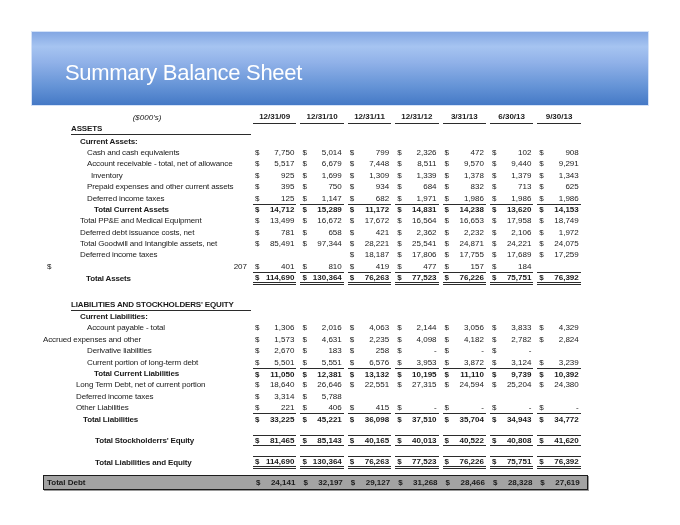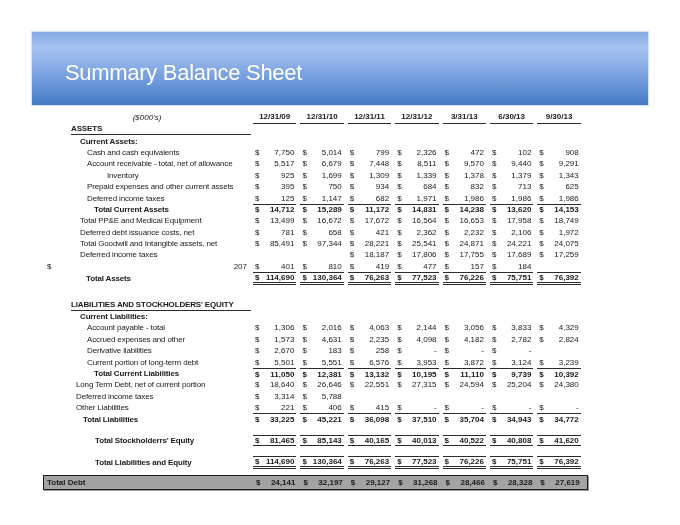--- a/index.html
+++ b/index.html
@@ -247,21 +247,21 @@
           </div>
           <div class="cell">
             <div class="num">
               <div class="ds">$</div>
               <div class="vv">9,291</div>
             </div>
           </div>
         </div>
         <div class="row item">
           <div class="lab">
-            <div class="labin" style="margin-left: 64px;">Inventory</div>
+            <div class="labin" style="margin-left: 48px;">Inventory</div>
           </div>
           <div class="cell">
             <div class="num">
               <div class="ds">$</div>
               <div class="vv">925</div>
             </div>
           </div>
           <div class="cell">
             <div class="num">
               <div class="ds">$</div>
@@ -808,21 +808,21 @@
           </div>
           <div class="cell">
             <div class="num">
               <div class="ds">$</div>
               <div class="vv">4,329</div>
             </div>
           </div>
         </div>
         <div class="row item">
           <div class="lab">
-            <div class="labin" style="margin-left: 44px;">Accrued expenses and other</div>
+            <div class="labin" style="">Accrued expenses and other</div>
           </div>
           <div class="cell">
             <div class="num">
               <div class="ds">$</div>
               <div class="vv">1,573</div>
             </div>
           </div>
           <div class="cell">
             <div class="num">
               <div class="ds">$</div>

